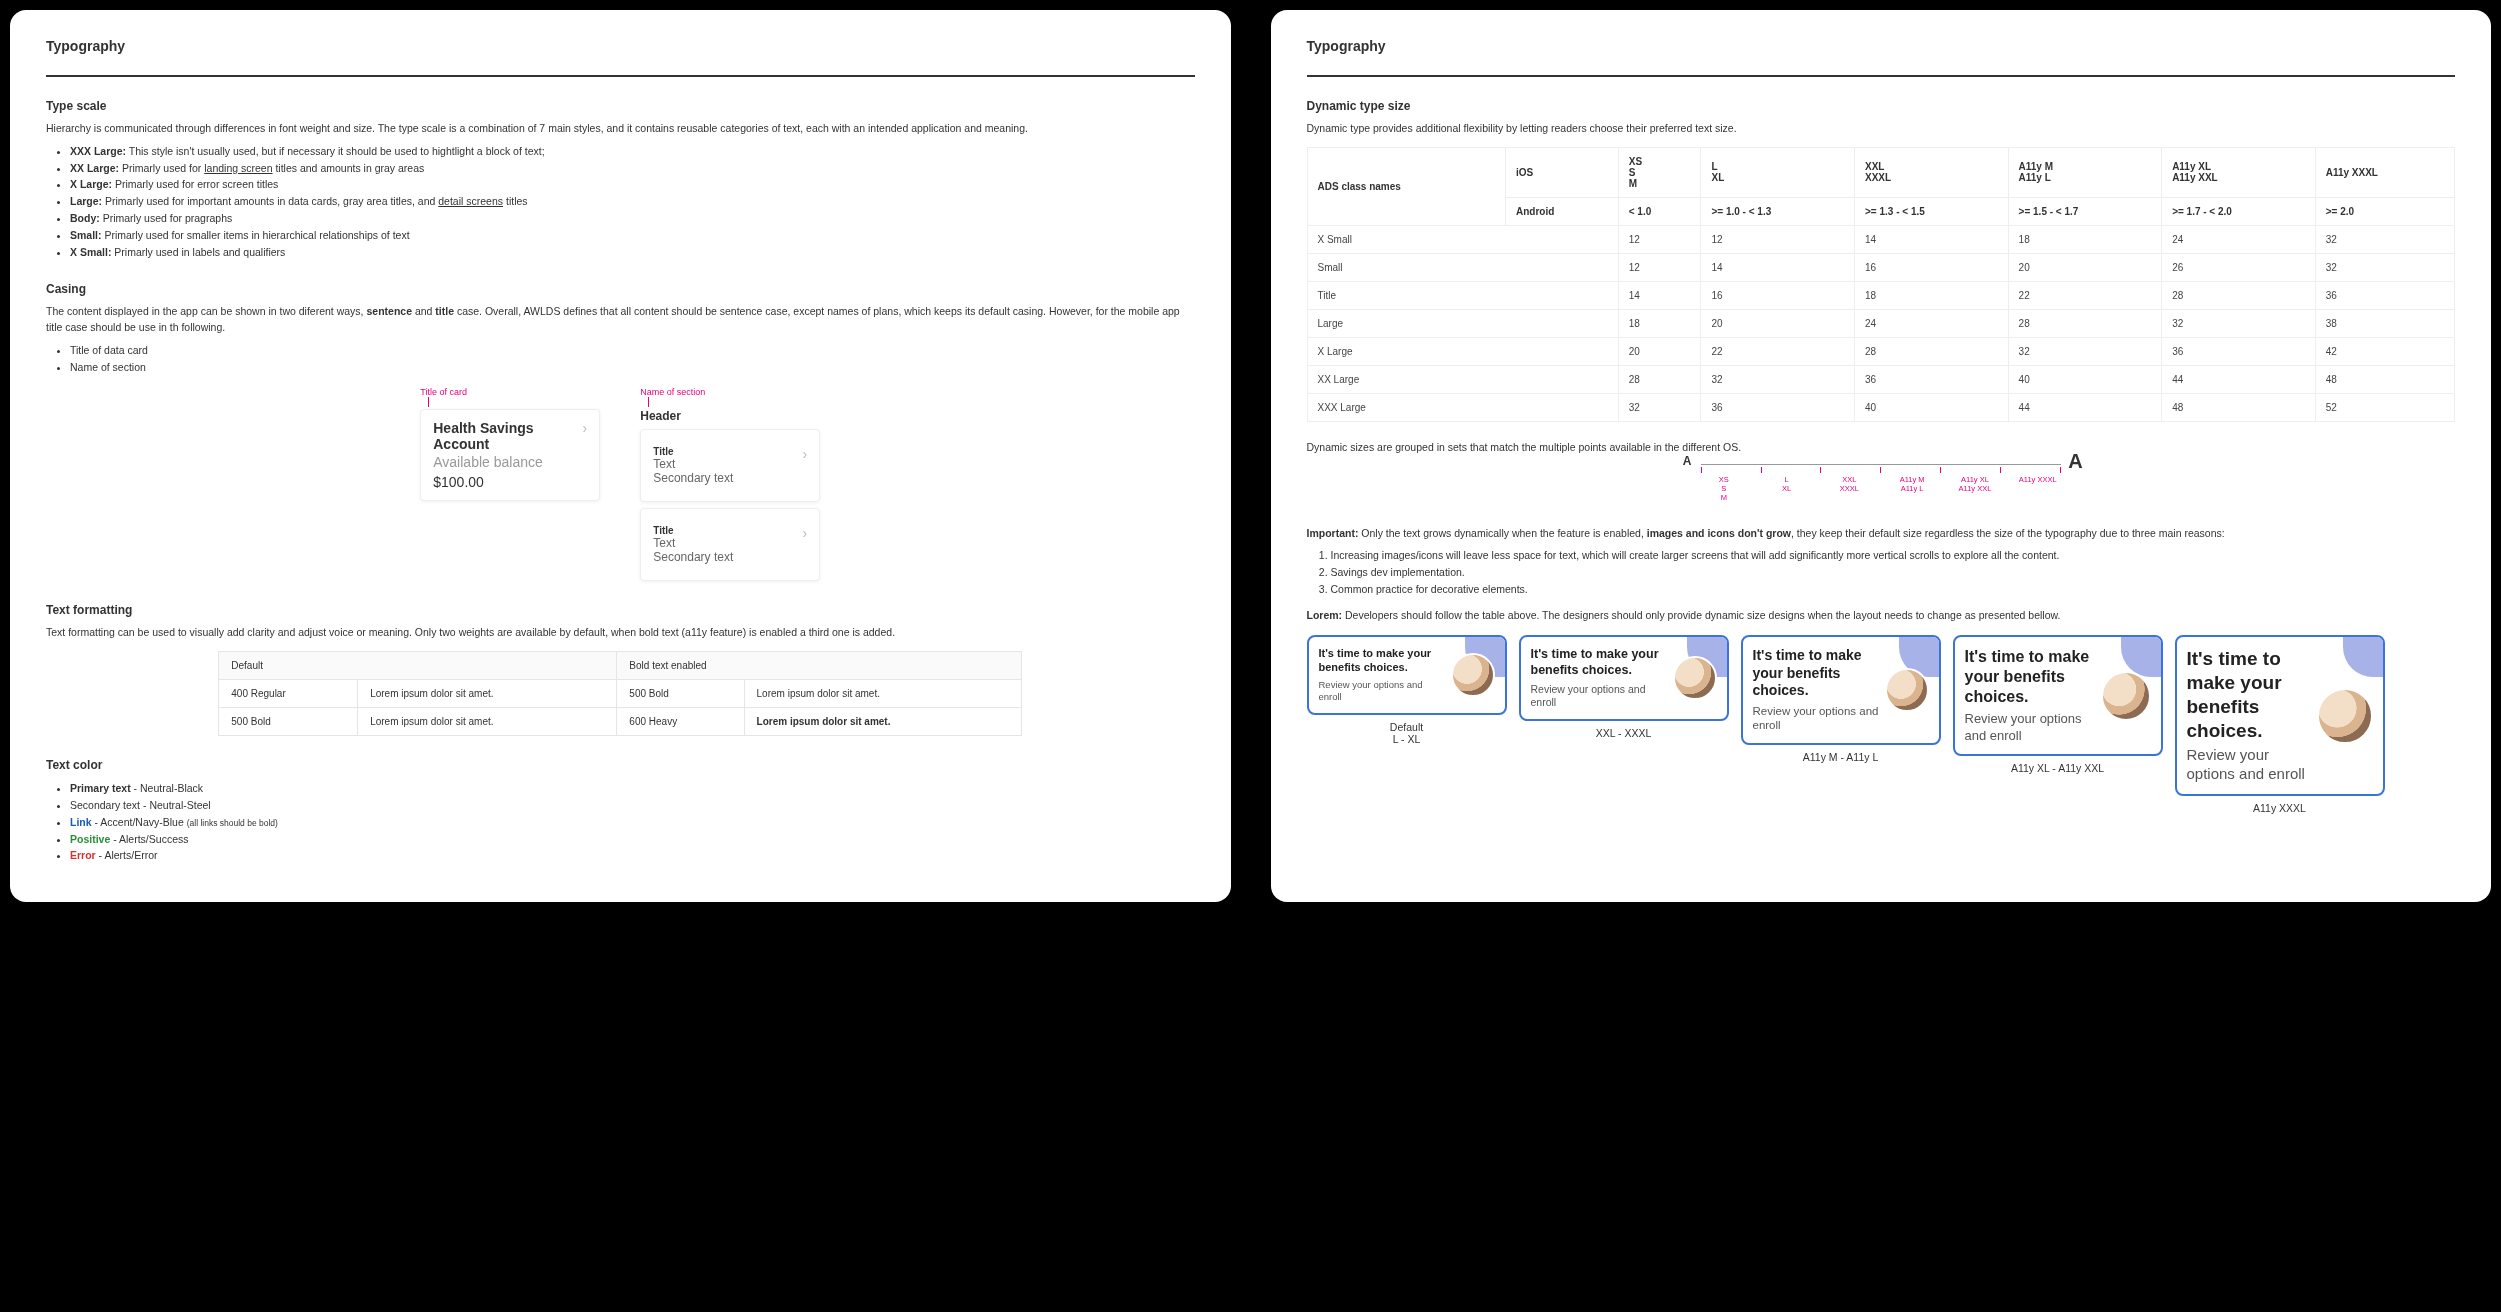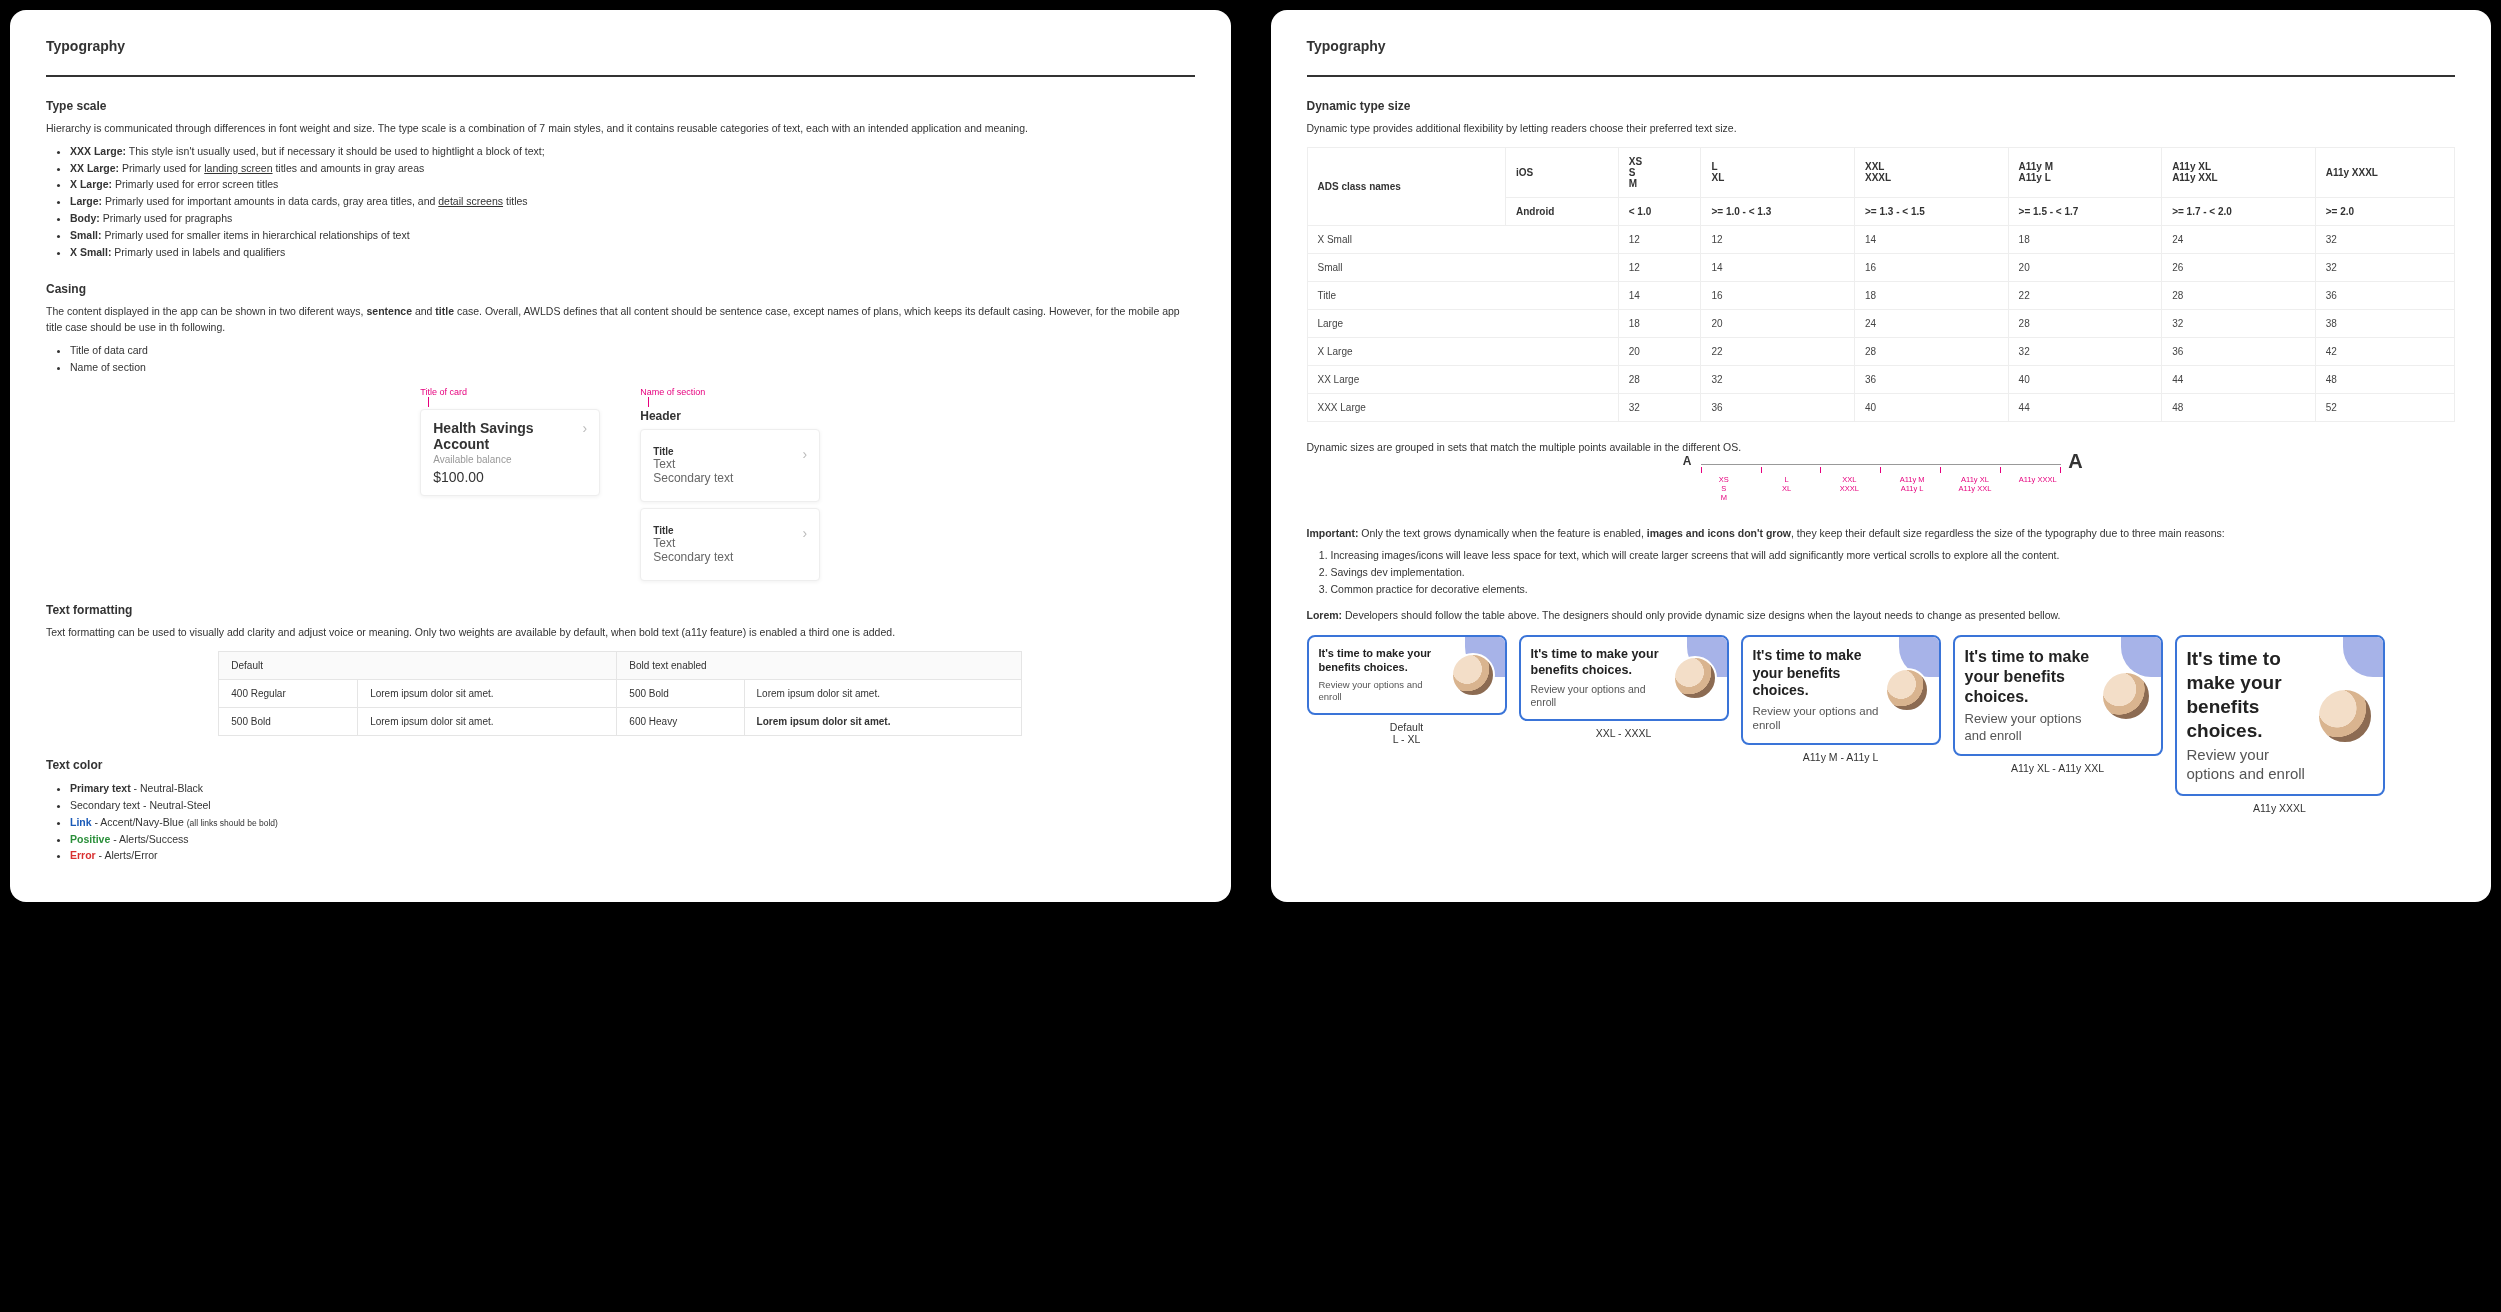--- a/index.html
+++ b/index.html
@@ -45,21 +45,21 @@
   .card {
     background: #fff;
     border: 1px solid #eee;
     box-shadow: 0 1px 4px rgba(0,0,0,.06);
     border-radius: 4px;
     padding: 10px 12px;
     width: 180px;
     font-size: 10px;
   }
   .card .chev { float: right; color: #bbb; font-size: 14px; }
-  .card-small { font-size: 10px; color: #999; }
+  .card-small { font-size: 14px; color: #999; }
   .card-title { font-size: 14px; font-weight: 700; margin-bottom: 2px; }
   .card-amount { font-size: 14px; margin-top: 4px; }
   .listcard .row { padding: 6px 0; }
   .listcard .rowtitle { font-weight: 700; }
   .listcard .rowtext { color: #666; font-size: 12px; }
   .sectionlabel { font-size: 12px; font-weight: 700; margin-bottom: 6px; }
 
   
   table.fmt { border-collapse: collapse; width: 70%; margin: 10px auto; font-size: 10px; }
   table.fmt th, table.fmt td { border: 1px solid #e5e5e5; padding: 8px 12px; text-align: left; }

